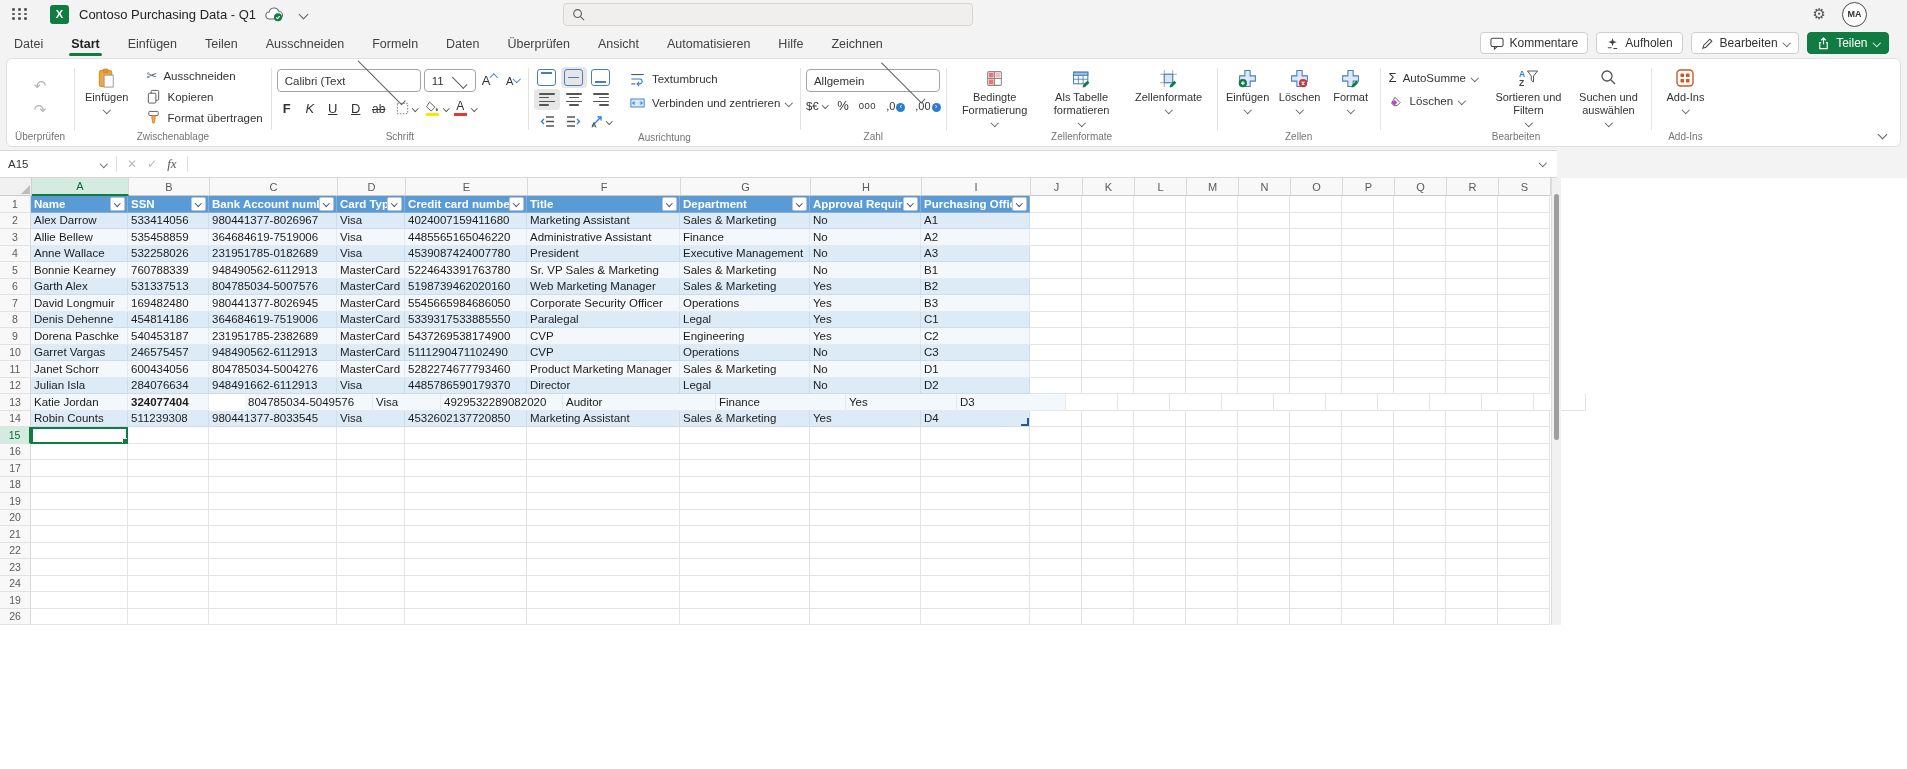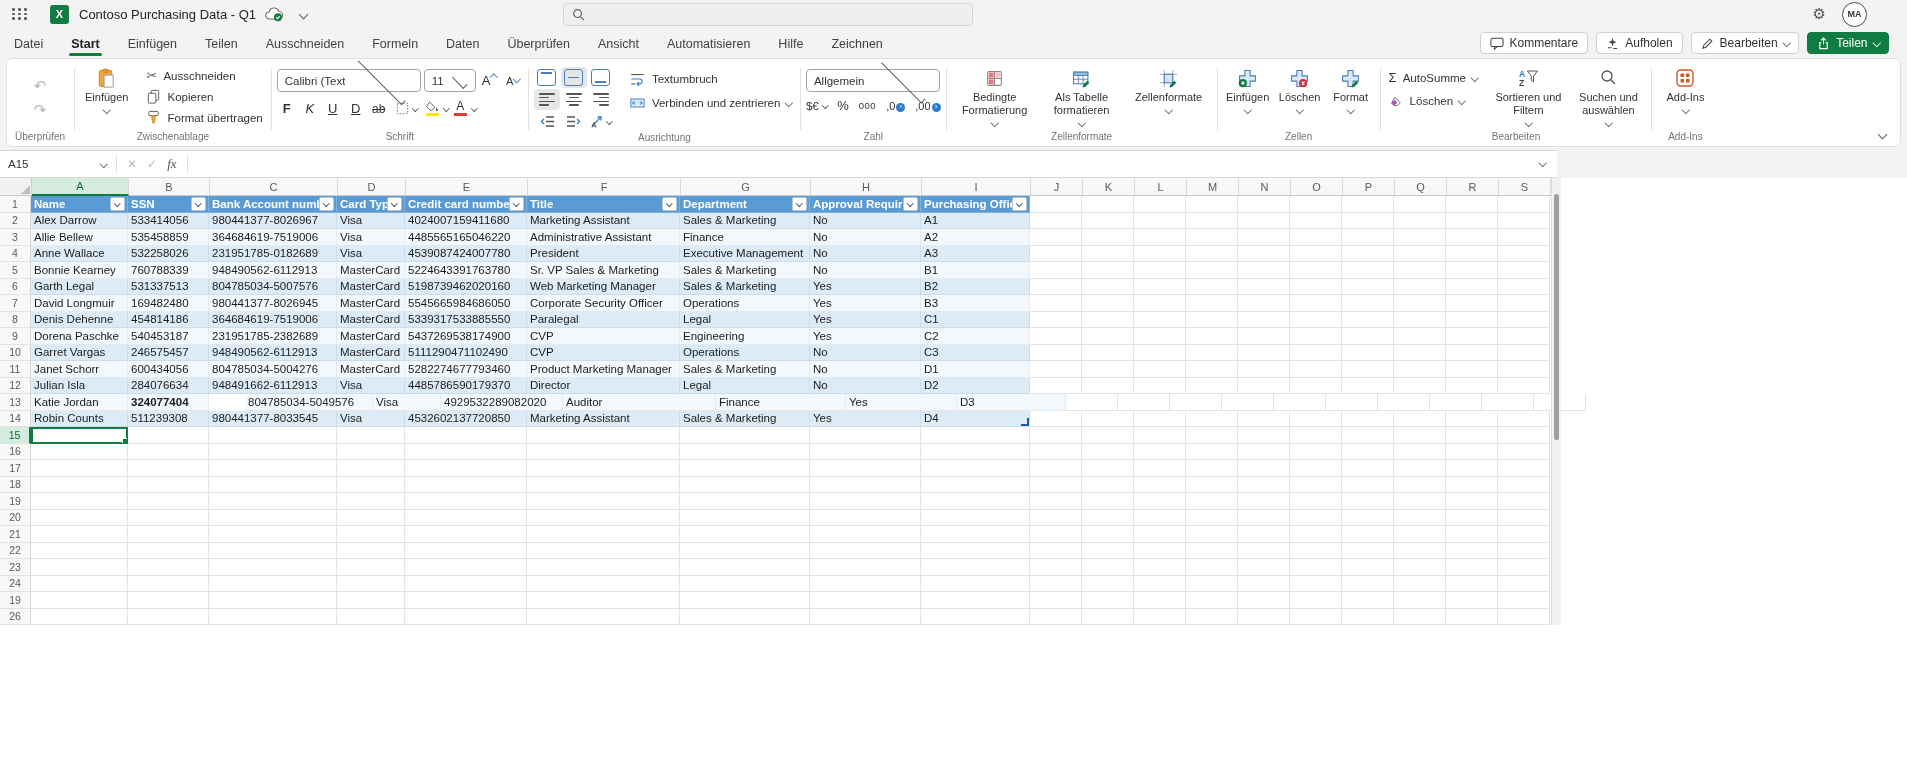--- a/index.html
+++ b/index.html
@@ -757,21 +757,21 @@
       <div class="cell" style="width: 52px;"></div>
       <div class="cell" style="width: 52px;"></div>
       <div class="cell" style="width: 52px;"></div>
       <div class="cell" style="width: 52px;"></div>
       <div class="cell" style="width: 52px;"></div>
       <div class="cell" style="width: 52px;"></div>
       <div class="cell" style="width: 52px;"></div>
     </div>
     <div class="r">
       <div class="rh">6</div>
-      <div class="cell b1" style="width: 97px;">Garth Legal</div>
+      <div class="cell b1" style="width: 97px;">Garth Alex</div>
       <div class="cell b1" style="width: 81px;">531337513</div>
       <div class="cell b1" style="width: 128px;">804785034-5007576</div>
       <div class="cell b1" style="width: 68px;">MasterCard</div>
       <div class="cell b1" style="width: 122px;">5198739462020160</div>
       <div class="cell b1" style="width: 153px;">Web Marketing Manager</div>
       <div class="cell b1" style="width: 130px;">Sales &amp; Marketing</div>
       <div class="cell b1" style="width: 111px;">Yes</div>
       <div class="cell b1" style="width: 109px;">B2</div>
       <div class="cell" style="width: 52px;"></div>
       <div class="cell" style="width: 52px;"></div>

